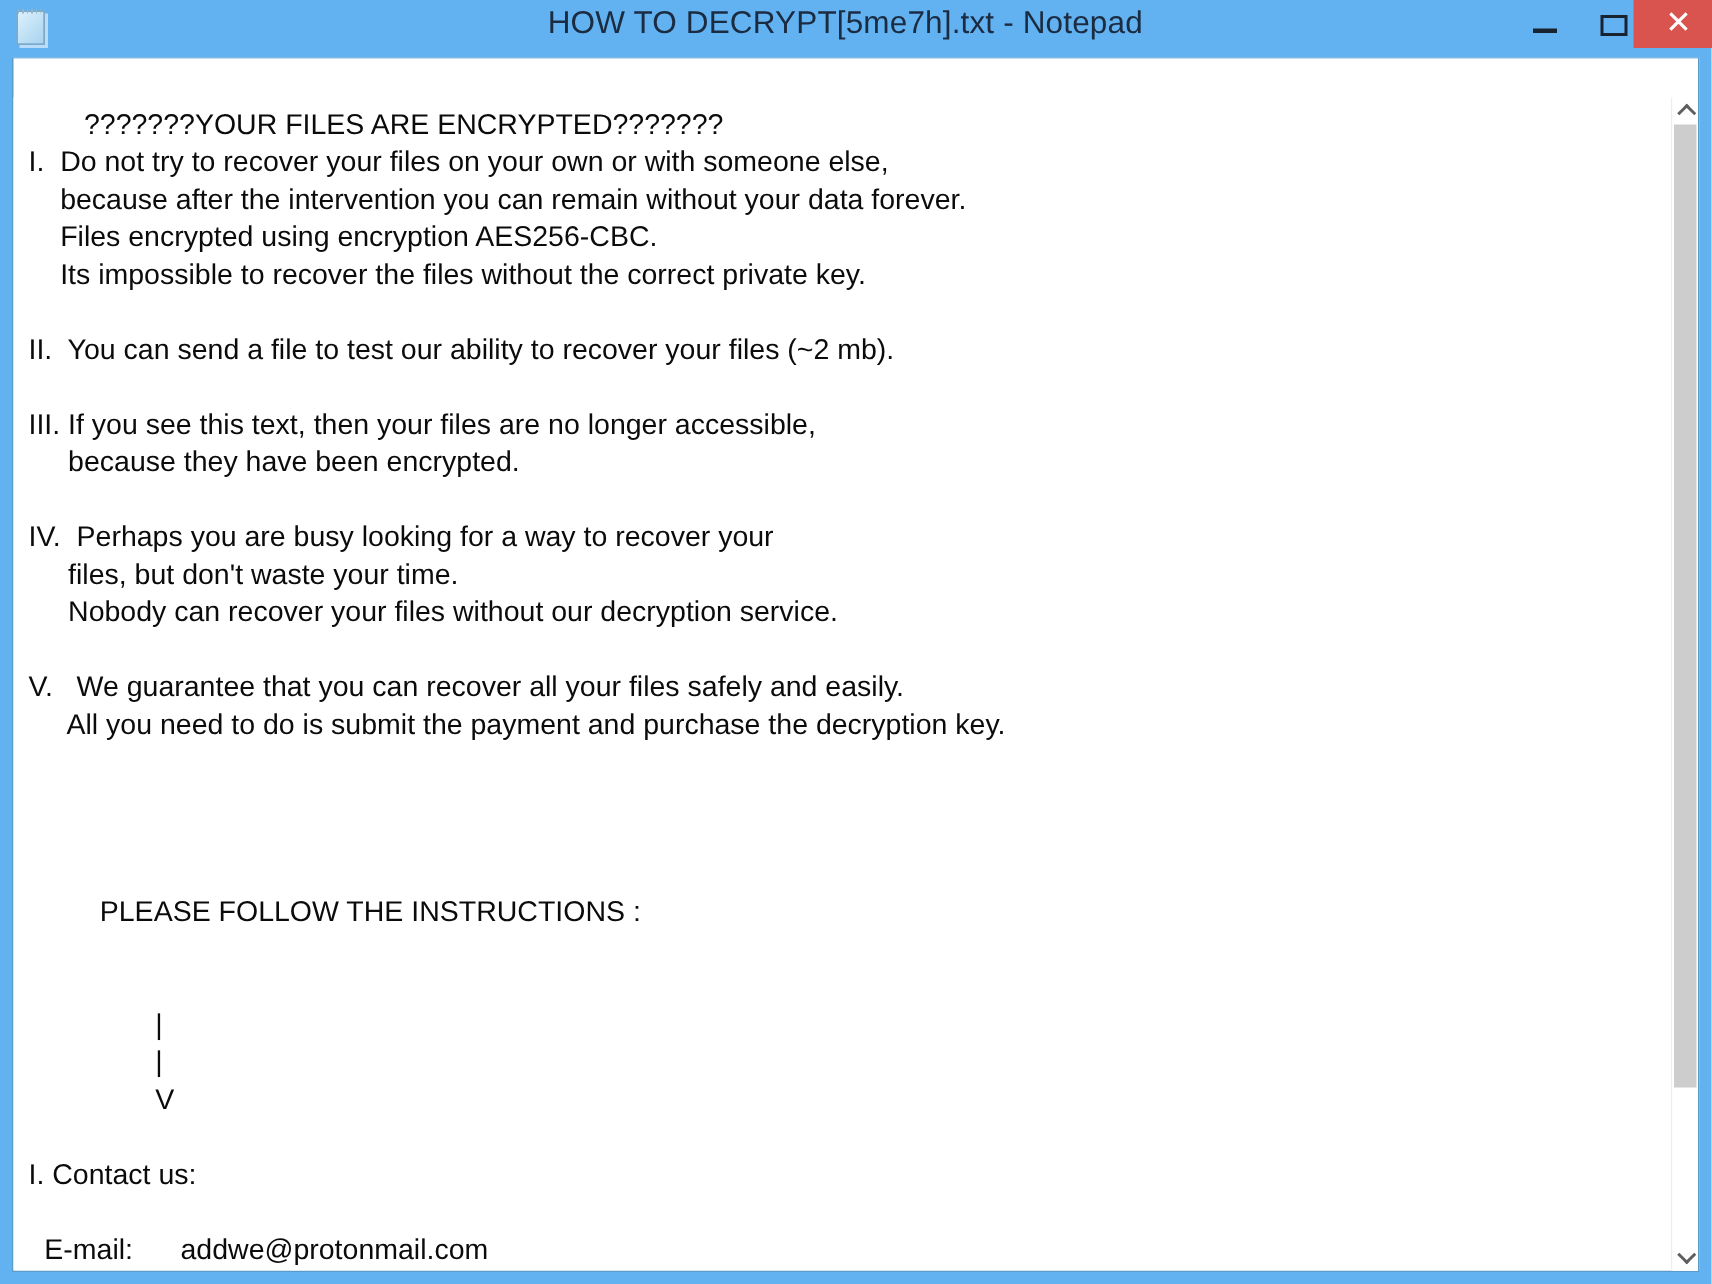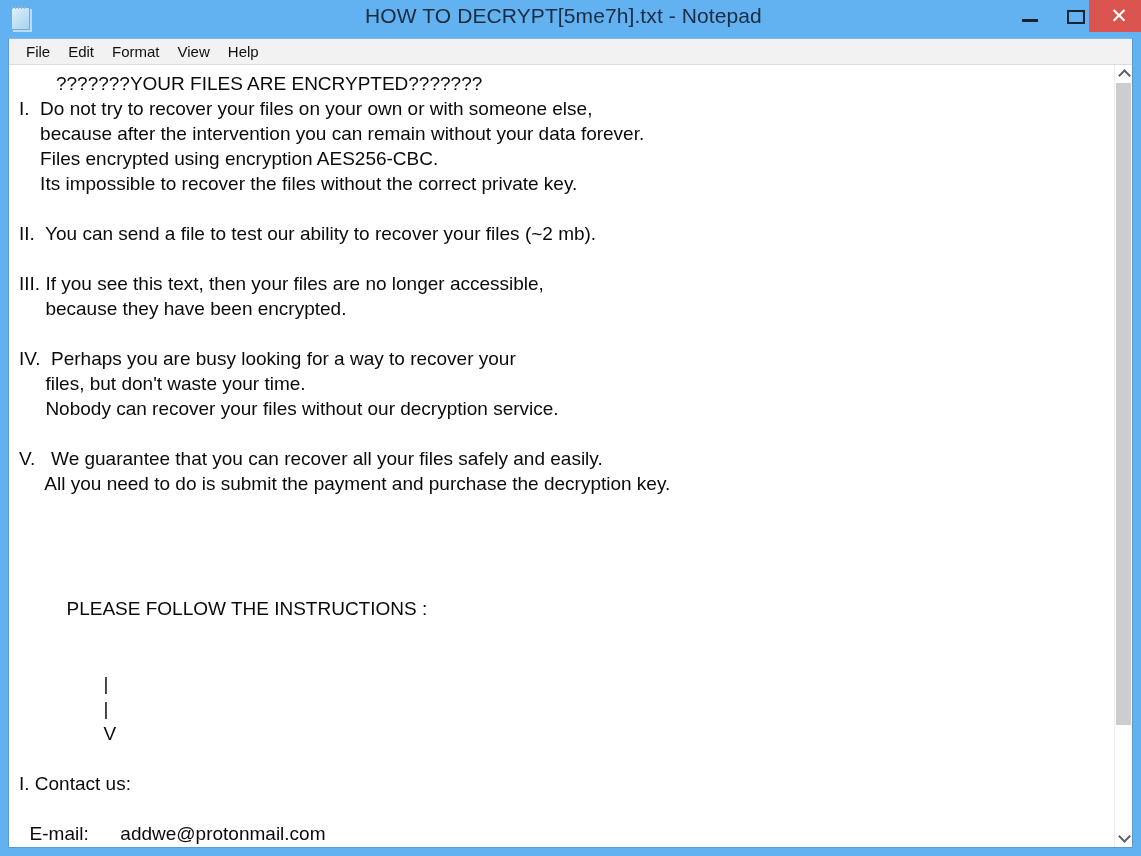--- a/index.html
+++ b/index.html
@@ -237,27 +237,20 @@
       <div class="glyph"></div>
     </div>
 
     <div class="win-btn" id="btn-close">
       <div class="glyph">✕</div>
     </div>
   </div>
 
   <div id="client">
 
-    <div id="menubar">
-      <div class="menu-item">File</div>
-      <div class="menu-item">Edit</div>
-      <div class="menu-item">Format</div>
-      <div class="menu-item">View</div>
-      <div class="menu-item">Help</div>
-    </div>
 
     <div id="textarea-wrap">
       <div id="doc"><div class="line">       ???????YOUR FILES ARE ENCRYPTED???????</div><div class="line">I.  Do not try to recover your files on your own or with someone else,</div><div class="line">    because after the intervention you can remain without your data forever.</div><div class="line">    Files encrypted using encryption AES256-CBC.</div><div class="line">    Its impossible to recover the files without the correct private key.</div><div class="line blank">&nbsp;</div><div class="line">II.  You can send a file to test our ability to recover your files (~2 mb).</div><div class="line blank">&nbsp;</div><div class="line">III. If you see this text, then your files are no longer accessible,</div><div class="line">     because they have been encrypted.</div><div class="line blank">&nbsp;</div><div class="line">IV.  Perhaps you are busy looking for a way to recover your</div><div class="line">     files, but don't waste your time.</div><div class="line">     Nobody can recover your files without our decryption service.</div><div class="line blank">&nbsp;</div><div class="line">V.   We guarantee that you can recover all your files safely and easily.</div><div class="line">     All you need to do is submit the payment and purchase the decryption key.</div><div class="line blank">&nbsp;</div><div class="line blank">&nbsp;</div><div class="line blank">&nbsp;</div><div class="line blank">&nbsp;</div><div class="line">         PLEASE FOLLOW THE INSTRUCTIONS :</div><div class="line blank">&nbsp;</div><div class="line blank">&nbsp;</div><div class="line">                |</div><div class="line">                |</div><div class="line">                V</div><div class="line blank">&nbsp;</div><div class="line">I. Contact us:</div><div class="line blank">&nbsp;</div><div class="line">  E-mail:      addwe@protonmail.com</div><div class="line">  BitMessage:  BM-2cXAZEBNLBtSpyxGyhYpqZw9922i8LVF9p</div></div>
     </div>
 
     <div id="scrollbar">
       <div class="sb-btn" id="sb-up">
         <div class="arrow"></div>
       </div>
       <div id="sb-track">

